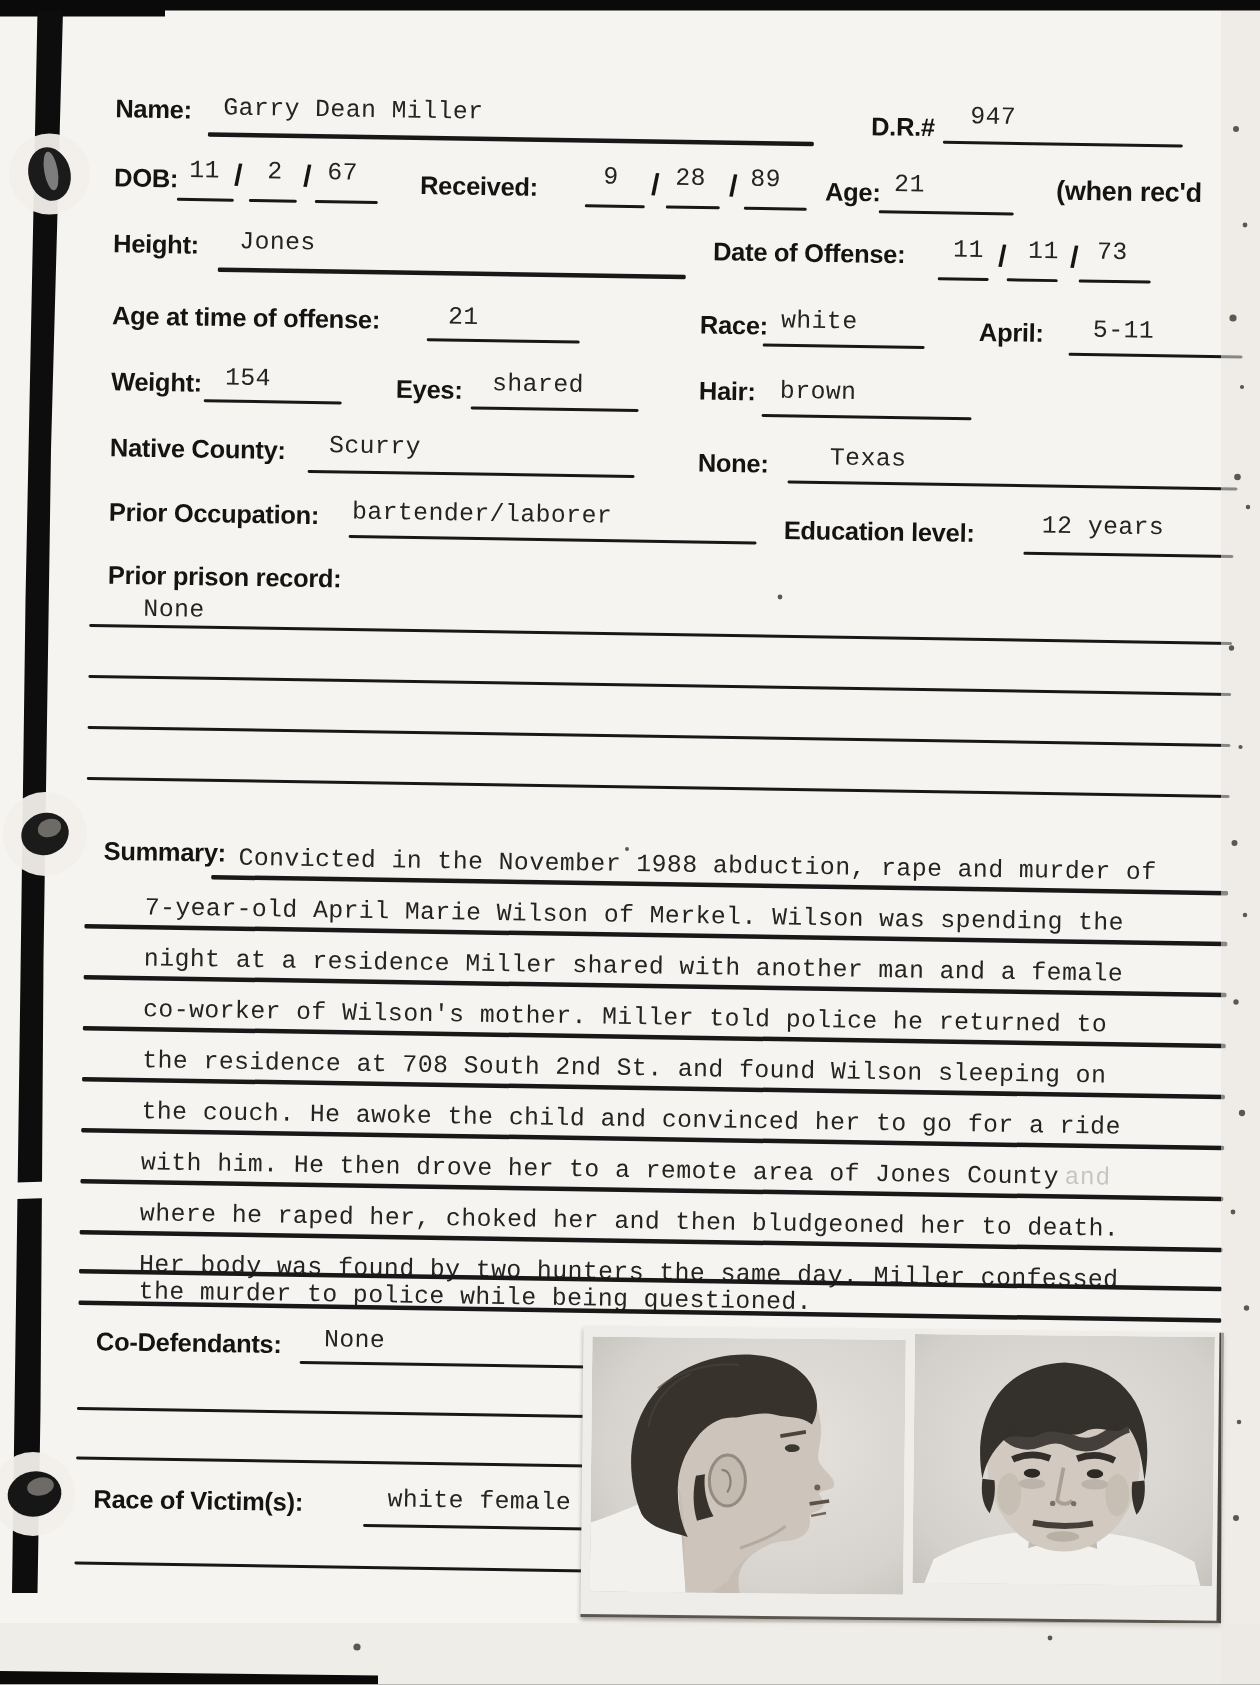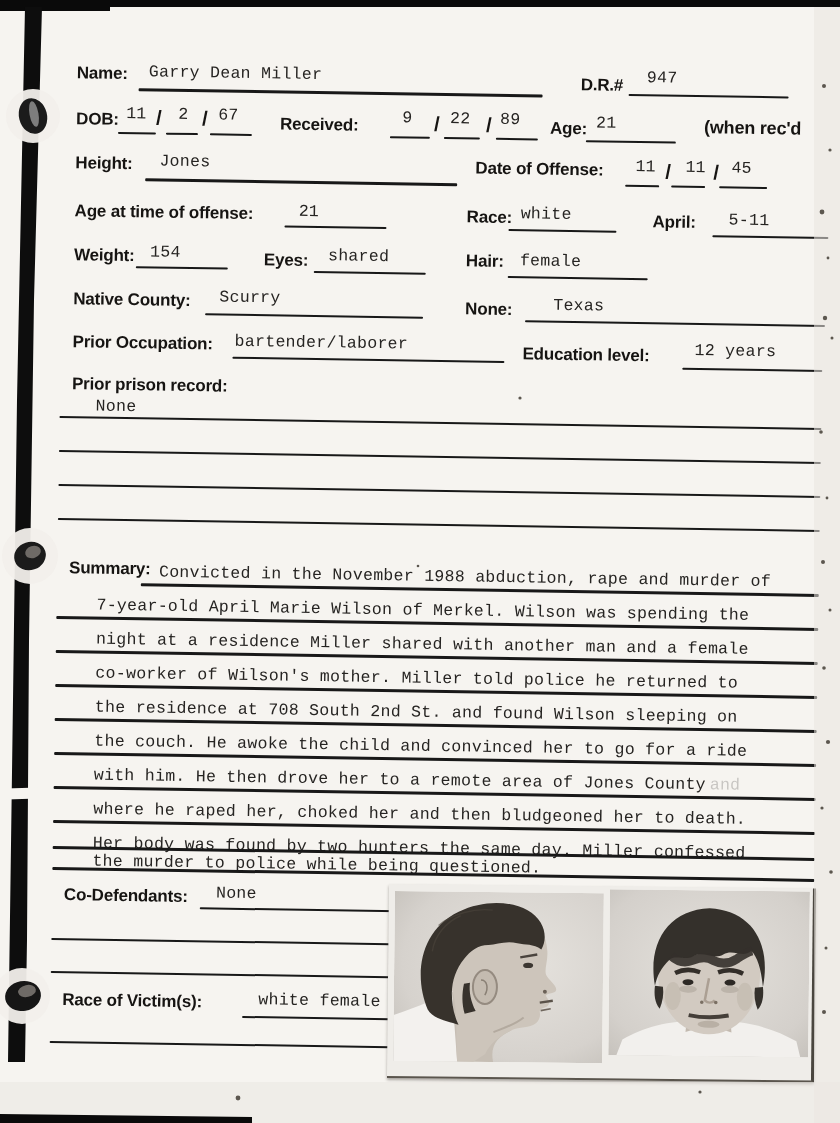--- a/index.html
+++ b/index.html
@@ -49,41 +49,41 @@
     <span class="tw" style="left:180px;top:102px">2</span>
     <span class="sl" style="left:204px;top:104px">/</span>
     <span class="tw" style="left:220px;top:102px">67</span>
     <div class="rl" style="left:120px;top:130px;width:38px"></div>
     <div class="rl" style="left:168px;top:130px;width:32px"></div>
     <div class="rl" style="left:212px;top:130px;width:42px"></div>
 
     <span class="lb" style="left:282px;top:110px">Received:</span>
     <span class="tw" style="left:404px;top:102px">9</span>
     <span class="sl" style="left:436px;top:106px">/</span>
-    <span class="tw" style="left:452px;top:102px">22</span>
+    <span class="tw" style="left:452px;top:102px">28</span>
     <span class="sl" style="left:488px;top:106px">/</span>
     <span class="tw" style="left:502px;top:102px">89</span>
     <div class="rl" style="left:392px;top:130px;width:40px"></div>
     <div class="rl" style="left:446px;top:130px;width:36px"></div>
     <div class="rl" style="left:498px;top:130px;width:42px"></div>
 
     <span class="lb" style="left:552px;top:110px">Age:</span>
     <span class="tw" style="left:598px;top:104px">21</span>
     <div class="rl" style="left:588px;top:131px;width:90px"></div>
     <span class="lb big" style="left:706px;top:106px">(when rec'd</span>
 
     <span class="lb" style="left:78px;top:152px">Height:</span>
     <span class="tw" style="left:162px;top:149px">Jones</span>
     <div class="rl thick" style="left:148px;top:176px;width:312px"></div>
     <span class="lb" style="left:478px;top:151px">Date of Offense:</span>
     <span class="tw" style="left:638px;top:147px">11</span>
     <span class="sl" style="left:668px;top:150px">/</span>
     <span class="tw" style="left:688px;top:147px">11</span>
     <span class="sl" style="left:716px;top:150px">/</span>
-    <span class="tw" style="left:734px;top:147px">45</span>
+    <span class="tw" style="left:734px;top:147px">73</span>
     <div class="rl" style="left:628px;top:175px;width:34px"></div>
     <div class="rl" style="left:674px;top:175px;width:34px"></div>
     <div class="rl" style="left:722px;top:175px;width:48px"></div>
 
     <span class="lb" style="left:78px;top:200px">Age at time of offense:</span>
     <span class="tw" style="left:302px;top:197px">21</span>
     <div class="rl" style="left:288px;top:221px;width:102px"></div>
     <span class="lb" style="left:470px;top:200px">Race:</span>
     <span class="tw" style="left:524px;top:196px">white</span>
     <div class="rl" style="left:512px;top:221px;width:108px"></div>
@@ -91,21 +91,21 @@
     <span class="tw" style="left:732px;top:199px">5-11</span>
     <div class="rl" style="left:716px;top:224px;width:116px"></div>
 
     <span class="lb" style="left:78px;top:244px">Weight:</span>
     <span class="tw" style="left:154px;top:240px">154</span>
     <div class="rl" style="left:140px;top:264px;width:92px"></div>
     <span class="lb" style="left:268px;top:246px">Eyes:</span>
     <span class="tw" style="left:332px;top:241px">shared</span>
     <div class="rl" style="left:318px;top:266px;width:112px"></div>
     <span class="lb" style="left:470px;top:244px">Hair:</span>
-    <span class="tw" style="left:524px;top:243px">female</span>
+    <span class="tw" style="left:524px;top:243px">brown</span>
     <div class="rl" style="left:512px;top:268px;width:140px"></div>
 
     <span class="lb" style="left:78px;top:288px">Native County:</span>
     <span class="tw" style="left:224px;top:284px">Scurry</span>
     <div class="rl" style="left:210px;top:310px;width:218px"></div>
     <span class="lb" style="left:470px;top:292px">None:</span>
     <span class="tw" style="left:558px;top:287px">Texas</span>
     <div class="rl" style="left:530px;top:312px;width:300px"></div>
 
     <span class="lb" style="left:78px;top:331px">Prior Occupation:</span>

